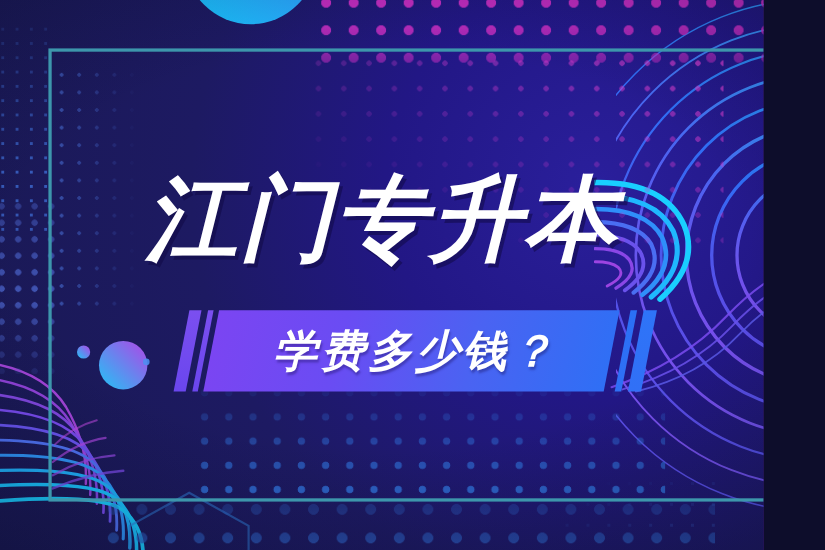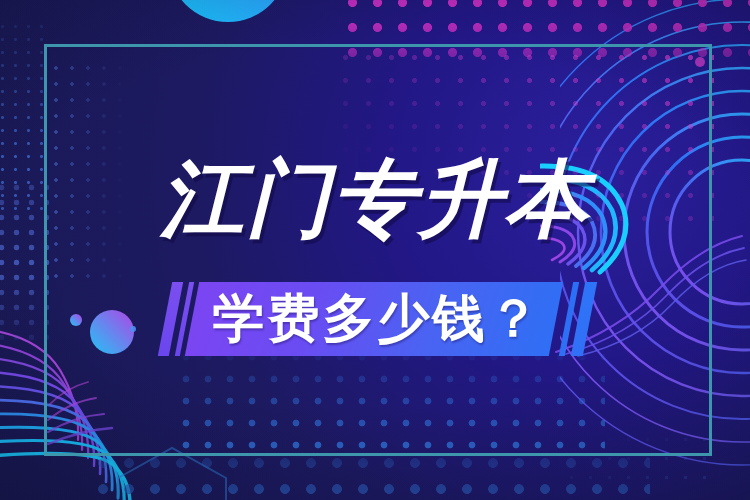--- a/index.html
+++ b/index.html
@@ -2,21 +2,21 @@
 <html><head>
 <meta charset="utf-8">
 <style>
   html, body {
     margin: 0;
     padding: 0;
     background: #0d0d2b;
   }
   #banner {
     position: relative;
-    width: 750px;
+    width: 694px;
     height: 500px;
     overflow: hidden;
     background: #4c1d95;
     font-family: "DejaVu Sans", "Liberation Sans", sans-serif;
     user-select: none;
   }
 
   
   .bg-base {
     position: absolute;
@@ -154,24 +154,25 @@
   }
   .bar-r2 { right: 18px; width: 6px;  background: linear-gradient(180deg,#2a70f6,#2f6ff5); }
   .bar-r  { right: 0px;  width: 12px; background: linear-gradient(180deg,#2e74f8,#3170f6); }
 
   .subtitle {
     position: absolute;
     inset: 0;
     display: flex;
     align-items: center;
     justify-content: center;
-    font-size: 52px;
+    font-size: 40px;
     font-weight: 700;
     color: #ffffff;
     letter-spacing: 3px;
+    font-style: italic;
     font-family: "DejaVu Serif", "Liberation Serif", serif;
     text-shadow: 1px 2px 2px rgba(20,10,80,.35);
     text-align: center;
   }
 </style>
 </head>
 <body>
 
 <div id="banner">
 

